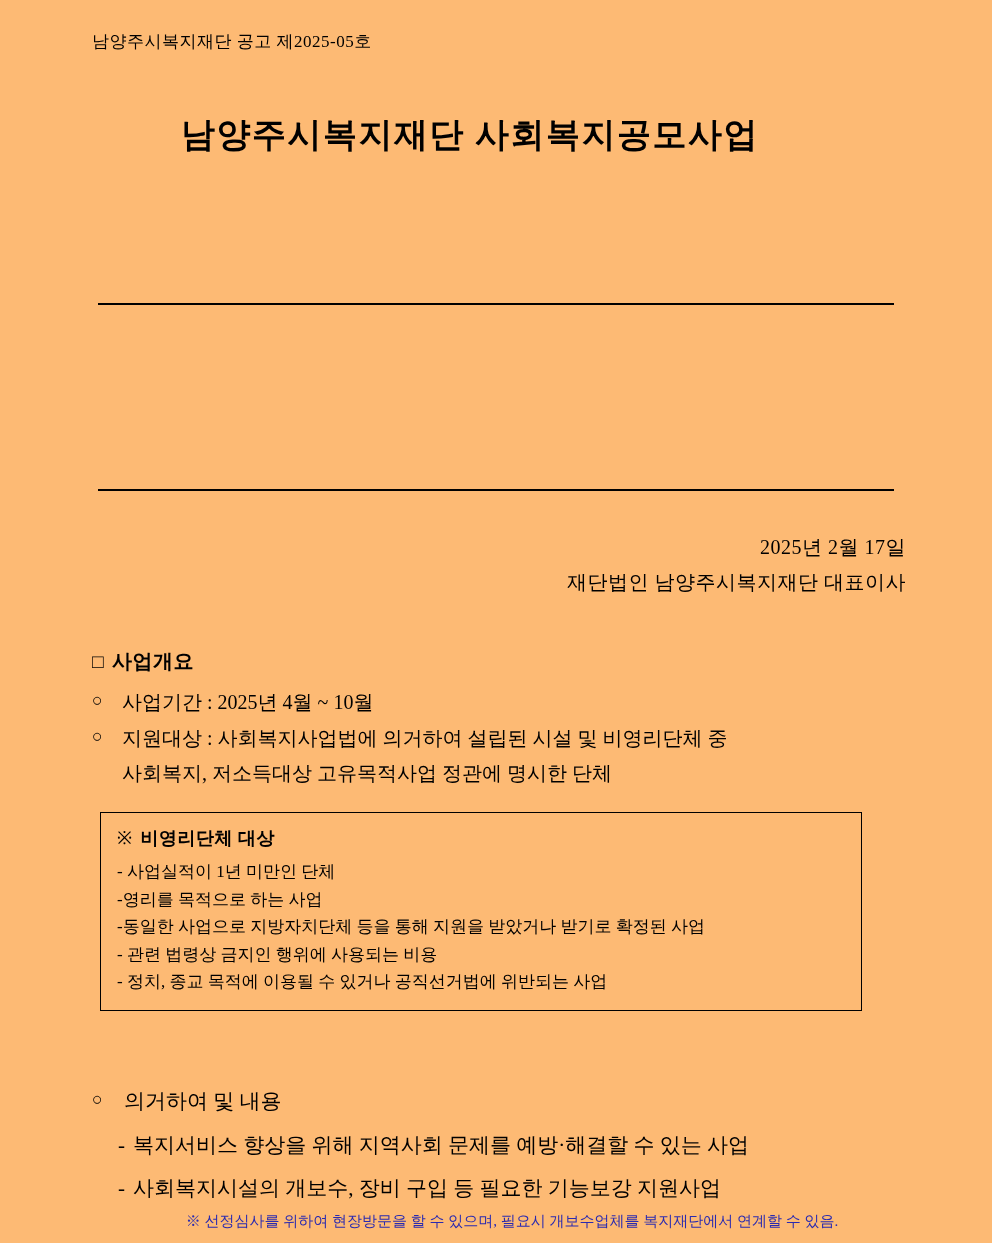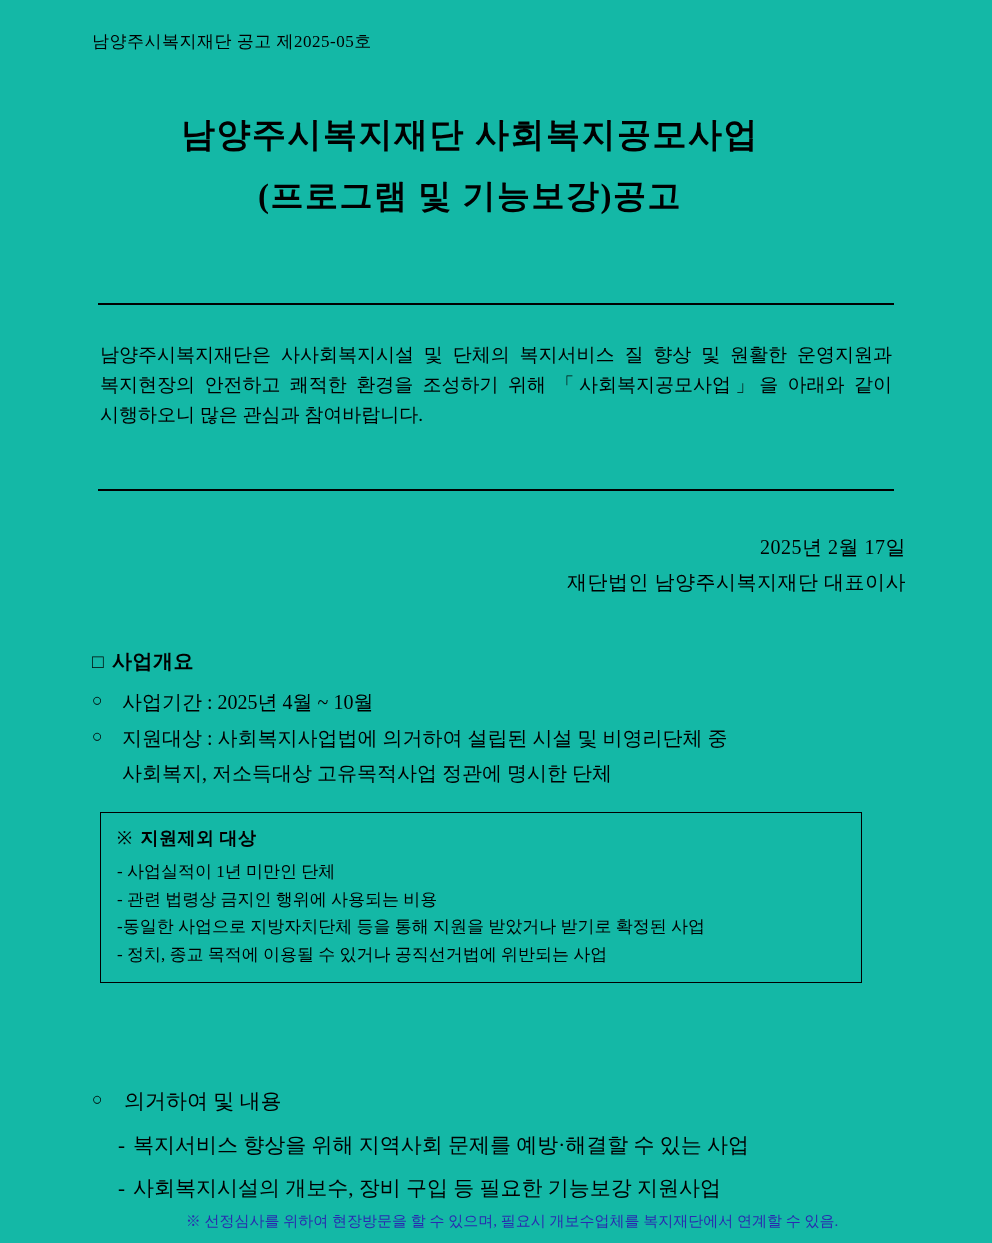--- a/index.html
+++ b/index.html
@@ -9,21 +9,21 @@
   }
   body {
     font-family: "Liberation Serif", "DejaVu Serif", serif;
     color: #000000;
   }
   .page {
     position: relative;
     width: 992px;
     height: 1243px;
     margin: 0 auto;
-    background: #14b8a6;
+    background: #fdba74;
     overflow: hidden;
     box-sizing: border-box;
   }
   .doc-number {
     position: absolute;
     top: 30px;
     left: 92px;
     font-size: 17px;
     letter-spacing: 0.5px;
     white-space: nowrap;
@@ -179,26 +179,24 @@
 </style>
 </head>
 <body>
 
 <div class="page">
 
   <div class="doc-number">남양주시복지재단 공고 제2025-05호</div>
 
   <div class="title-block">
     <div class="title-line">남양주시복지재단 사회복지공모사업</div>
-    <div class="title-line second">(프로그램 및 기능보강)공고</div>
   </div>
 
   <div class="rule top"></div>
 
-  <div class="intro">남양주시복지재단은 사사회복지시설 및 단체의 복지서비스 질 향상 및 원활한 운영지원과 복지현장의 안전하고 쾌적한 환경을 조성하기 위해 「사회복지공모사업」을 아래와 같이 시행하오니 많은 관심과 참여바랍니다.</div>
 
   <div class="rule bottom"></div>
 
   <div class="date-block">
     <div>2025년 2월 17일</div>
     <div>재단법인 남양주시복지재단 대표이사</div>
   </div>
 
   <div class="section">
     <div class="section-heading">
@@ -214,25 +212,26 @@
       <span class="circle">○</span>
       <span class="text">
         <span>지원대상 : 사회복지사업법에 의거하여 설립된 시설 및 비영리단체 중</span>
         <span class="cont">사회복지, 저소득대상 고유목적사업 정관에 명시한 단체</span>
       </span>
     </div>
   </div>
 
   <div class="excl-box">
     <div class="excl-title">
-      <span class="sym">※</span><span>지원제외 대상</span>
+      <span class="sym">※</span><span>비영리단체 대상</span>
     </div>
     <div class="excl-item">- 사업실적이 1년 미만인 단체</div>
+    <div class="excl-item">-영리를 목적으로 하는 사업</div>
+    <div class="excl-item">-동일한 사업으로 지방자치단체 등을 통해 지원을 받았거나 받기로 확정된 사업</div>
     <div class="excl-item">- 관련 법령상 금지인 행위에 사용되는 비용</div>
-    <div class="excl-item">-동일한 사업으로 지방자치단체 등을 통해 지원을 받았거나 받기로 확정된 사업</div>
     <div class="excl-item">- 정치, 종교 목적에 이용될 수 있거나 공직선거법에 위반되는 사업</div>
   </div>
 
   <div class="topic-block">
     <div class="topic-head">
       <span class="circle">○</span>
       <span>의거하여 및 내용</span>
     </div>
     <div class="topic-item">
       <span class="dash">-</span><span>복지서비스 향상을 위해 지역사회 문제를 예방·해결할 수 있는 사업</span>

